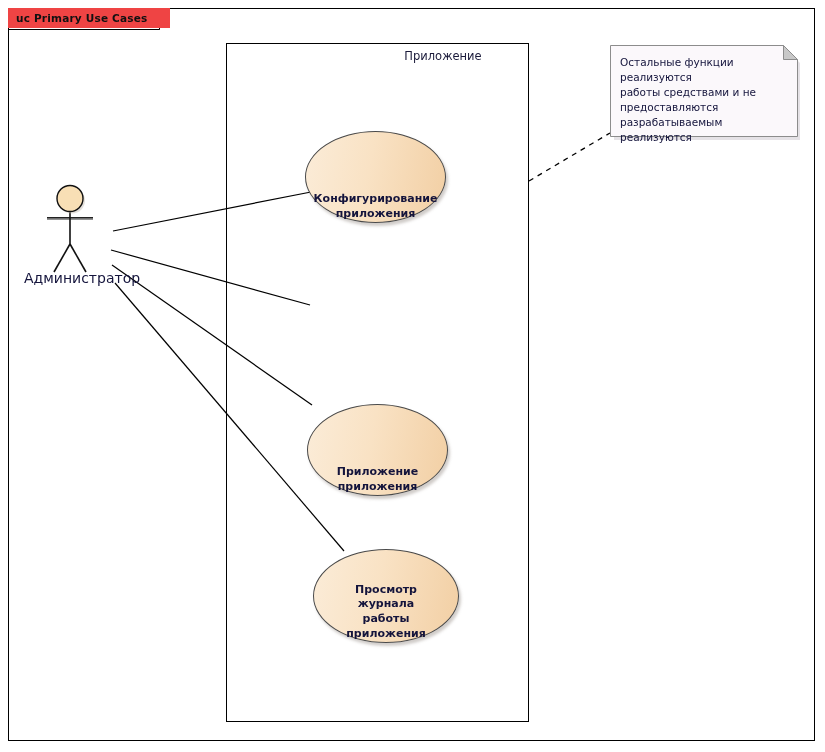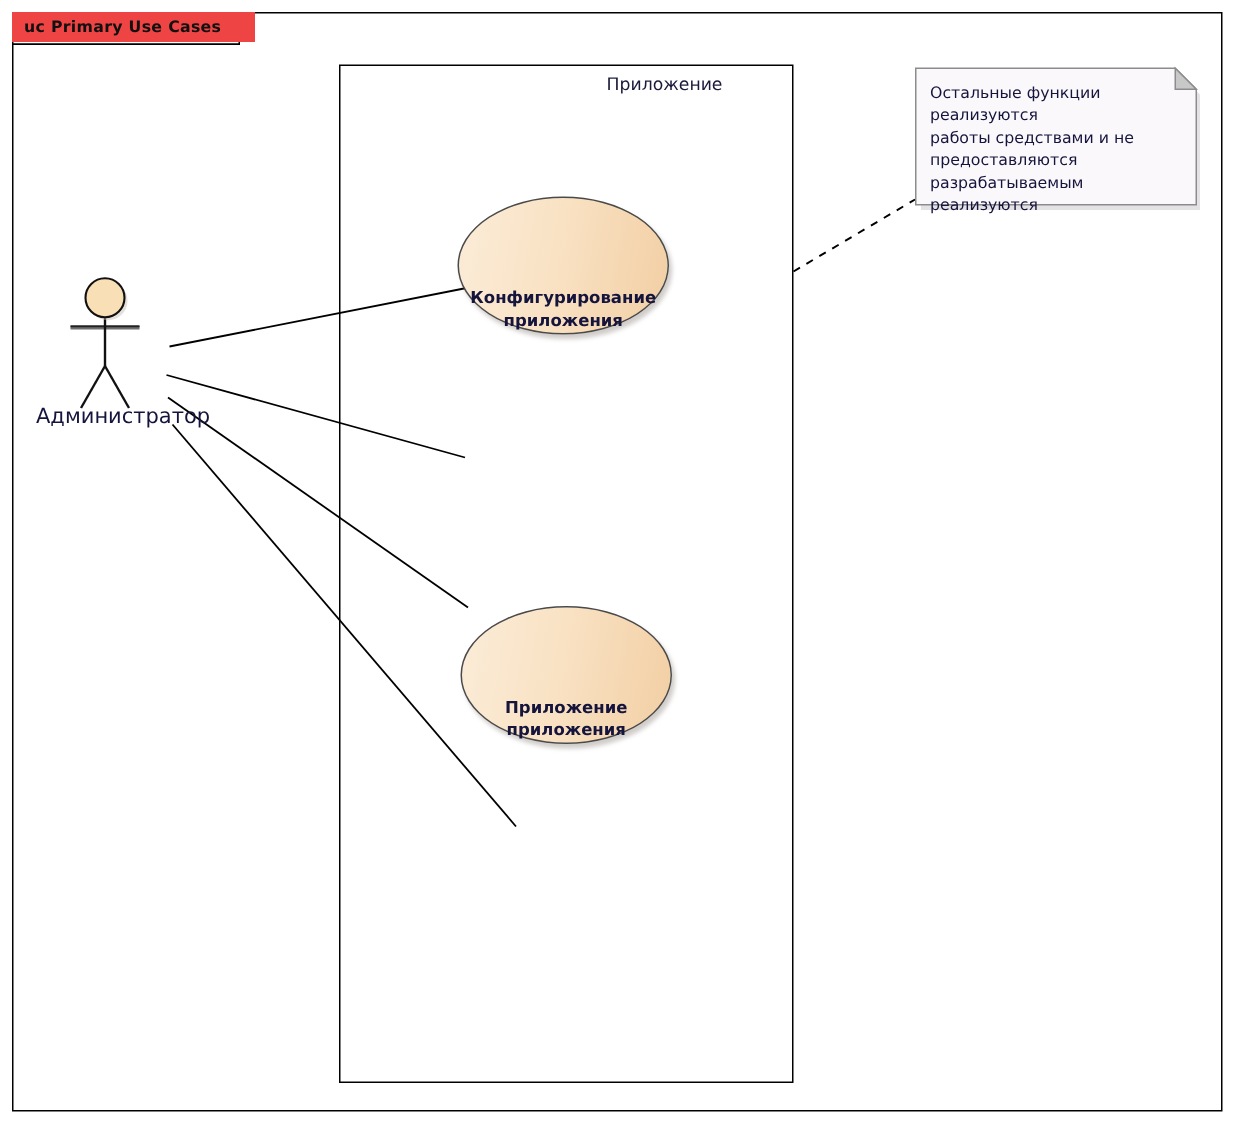--- a/index.html
+++ b/index.html
@@ -86,20 +86,26 @@
   </div>
 
 
   <div class="uc" style="left:307px;top:404px;width:141px;height:92px;">
     <span>
       <span>Приложение</span><br>
       <span>приложения</span>
     </span>
   </div>
 
+  <div class="uc" style="left:313px;top:549px;width:146px;height:94px;">
+    <span>
+      <span>Просмотр журнала</span><br>
+      <span>работы приложения</span>
+    </span>
+  </div>
 
   <svg class="note" viewBox="0 0 190 95" width="190" height="95">
 
     <path d="M4,4 L176,4 L190,18 L190,95 L4,95 Z" fill="#cfcbd2" opacity=".55"></path>
 
     <path d="M0.5,0.5 L173.5,0.5 L187.5,14.5 L187.5,91.5 L0.5,91.5 Z" fill="#fbf8fb" stroke="#8c8c8c" stroke-width="1"></path>
 
     <path d="M173.5,0.5 L187.5,14.5 L173.5,14.5 Z" fill="#c8c8c8" stroke="#8c8c8c" stroke-width="1"></path>
   </svg>
   <div class="note-text">

